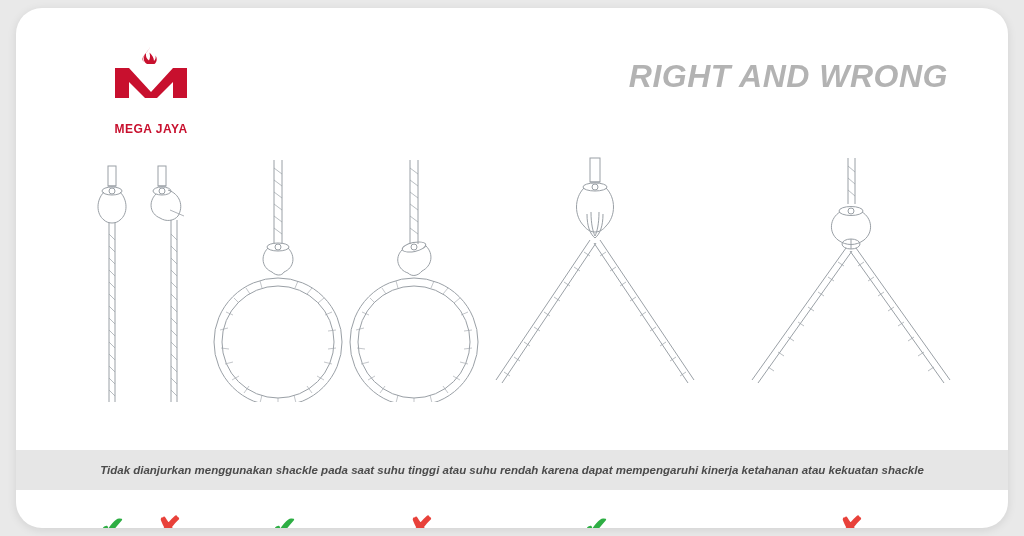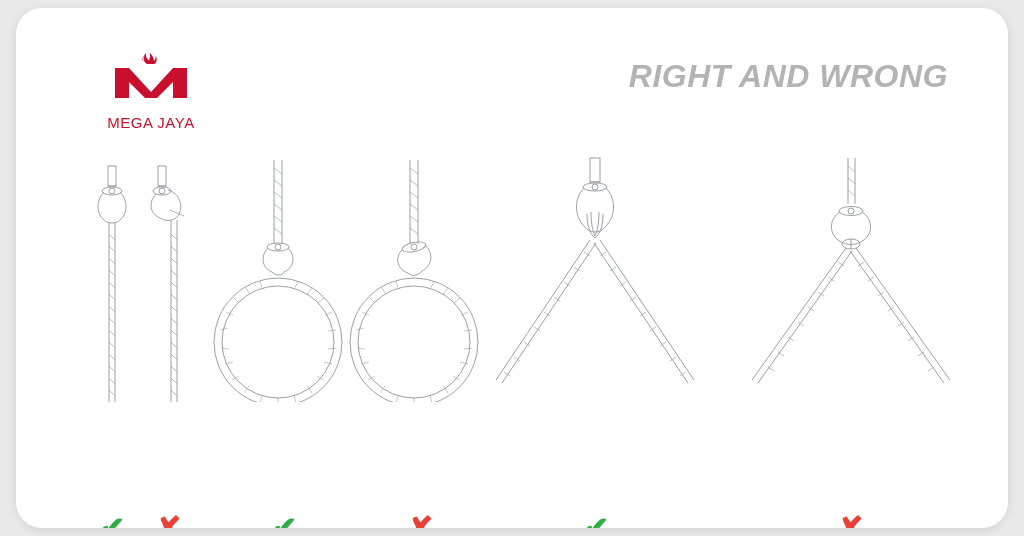--- a/index.html
+++ b/index.html
@@ -38,25 +38,25 @@
     width: 130px;
     text-align: center;
   }
   .logo-mark {
     width: 84px;
     height: 56px;
     margin: 0 auto;
     position: relative;
   }
   .logo-text {
-    font-size: 15px;
-    font-weight: normal;
+    font-size: 12px;
+    font-weight: bold;
     color: #c8102e;
     letter-spacing: 0.5px;
-    margin-top: 12px;
+    margin-top: 20px;
   }
   .title {
     position: absolute;
     right: 60px;
     top: 50px;
     font-size: 32px;
     font-weight: bold;
     font-style: italic;
     color: #b3b3b3;
     letter-spacing: 0.5px;
@@ -328,14 +328,17 @@
     <div class="marks">
       <span class="mark ok" style="left:84px;">✔</span>
       <span class="mark no" style="left:140px;">✘</span>
       <span class="mark ok" style="left:256px;">✔</span>
       <span class="mark no" style="left:392px;">✘</span>
       <span class="mark ok" style="left:568px;">✔</span>
       <span class="mark no" style="left:822px;">✘</span>
     </div>
   </div>
 
+  <div class="caption-band">
+    <div class="caption-text">Tidak dianjurkan menggunakan shackle pada saat suhu tinggi atau suhu rendah karena dapat mempengaruhi kinerja ketahanan atau kekuatan shackle</div>
+  </div>
 
 </div>
 
 </body></html>

